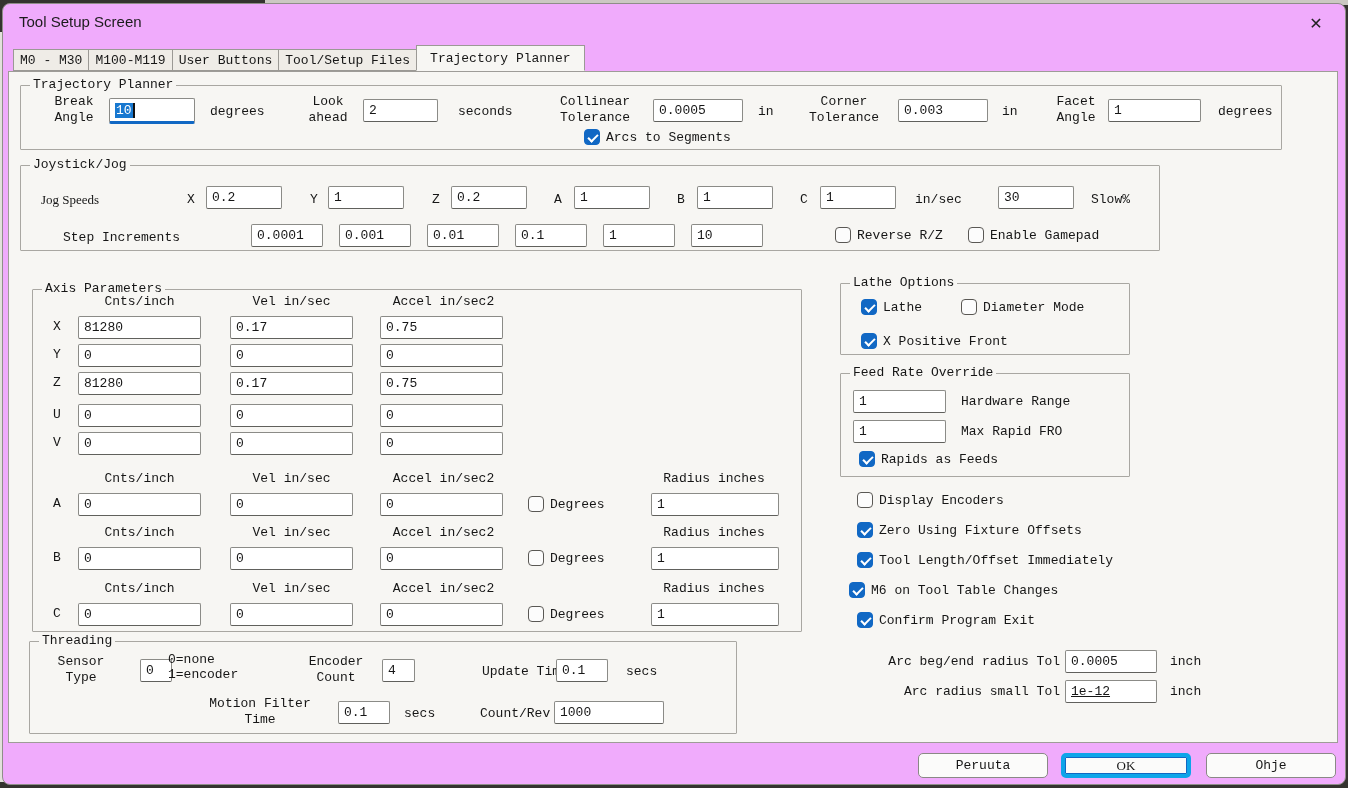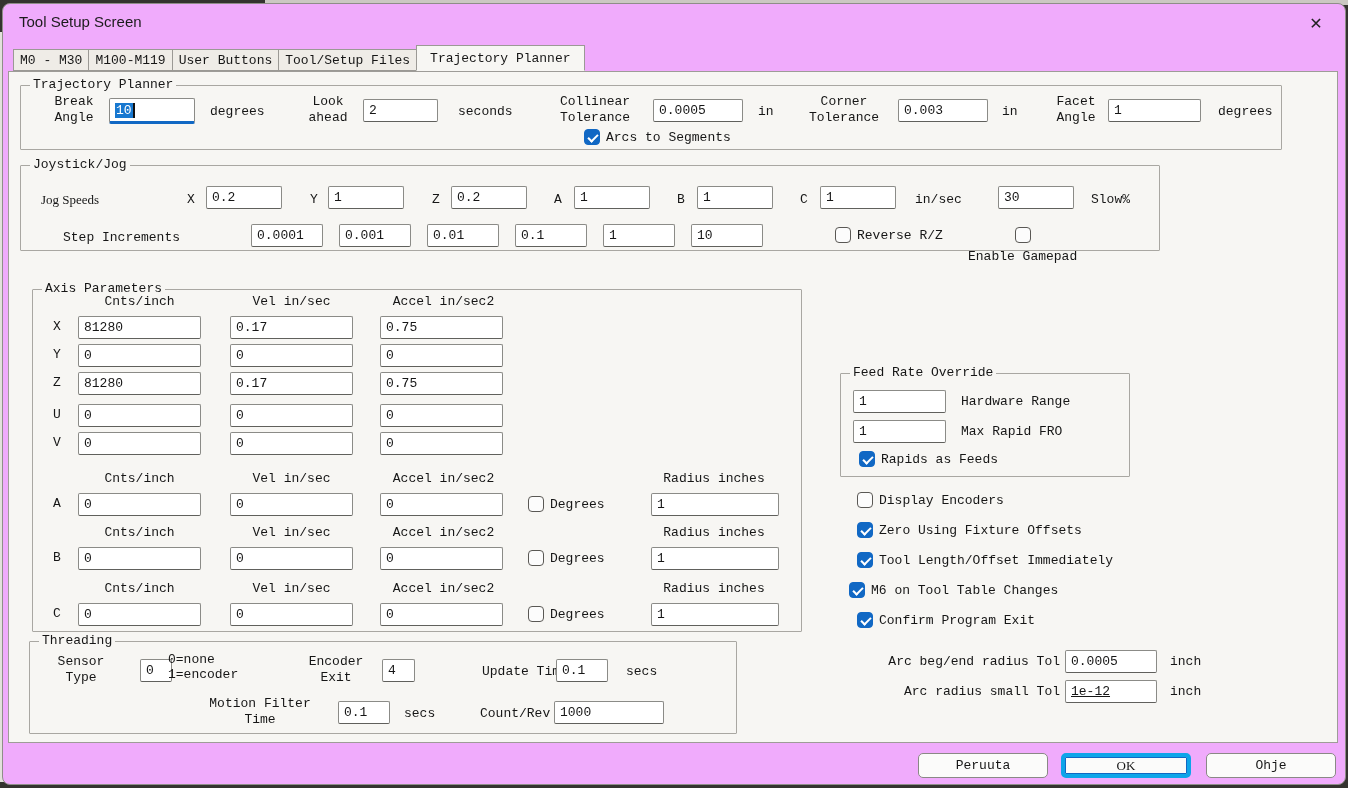--- a/index.html
+++ b/index.html
@@ -116,21 +116,21 @@
       <input class="en" readonly="" tabindex="-1" style="left: 230px; top: 58px; width: 72px;" value="0.0001">
       <input class="en" readonly="" tabindex="-1" style="left: 318px; top: 58px; width: 72px;" value="0.001">
       <input class="en" readonly="" tabindex="-1" style="left: 406px; top: 58px; width: 72px;" value="0.01">
       <input class="en" readonly="" tabindex="-1" style="left: 494px; top: 58px; width: 72px;" value="0.1">
       <input class="en" readonly="" tabindex="-1" style="left: 582px; top: 58px; width: 72px;" value="1">
       <input class="en" readonly="" tabindex="-1" style="left: 670px; top: 58px; width: 72px;" value="10">
       <label class="cbrow" style="left:782px;top:61px;padding-left:32px;">
         <span class="cb"></span>
         <span>Reverse R/Z</span>
       </label>
-      <label class="cbrow" style="left:947px;top:61px;flex-direction:column;">
+      <label class="cbrow" style="left:947px;top:61px;">
         <span class="cb"></span>
         <span>Enable Gamepad</span>
       </label>
     </div>
 
     <div class="grp" style="left:23px;top:217px;width:770px;height:343px;">
       <span class="legend">Axis Parameters</span>
       <div class="hdr" style="left:45px;top:4px;width:123px;">Cnts/inch</div>
       <div class="hdr" style="left:197px;top:4px;width:123px;">Vel in/sec</div>
       <div class="hdr" style="left:347px;top:4px;width:127px;">Accel in/sec2</div>
@@ -196,20 +196,35 @@
       <input class="en" readonly="" tabindex="-1" style="left: 45px; top: 313px; width: 123px;" value="0">
       <input class="en" readonly="" tabindex="-1" style="left: 197px; top: 313px; width: 123px;" value="0">
       <input class="en" readonly="" tabindex="-1" style="left: 347px; top: 313px; width: 123px;" value="0">
       <label class="cbrow" style="left:495px;top:316px;">
         <span class="cb"></span>
         <span>Degrees</span>
       </label>
       <input class="en" readonly="" tabindex="-1" style="left: 618px; top: 313px; width: 128px;" value="1">
     </div>
 
+    <div class="grp" style="left:831px;top:211px;width:290px;height:72px;">
+      <span class="legend">Lathe Options</span>
+      <label class="cbrow" style="left:20px;top:15px;">
+        <span class="cb checked"></span>
+        <span>Lathe</span>
+      </label>
+      <label class="cbrow" style="left:120px;top:15px;">
+        <span class="cb"></span>
+        <span>Diameter Mode</span>
+      </label>
+      <label class="cbrow" style="left:20px;top:49px;">
+        <span class="cb checked"></span>
+        <span>X Positive Front</span>
+      </label>
+    </div>
 
     <div class="grp" style="left:831px;top:301px;width:290px;height:104px;">
       <span class="legend">Feed Rate Override</span>
       <input class="en" readonly="" tabindex="-1" style="left: 12px; top: 16px; width: 93px;" value="1">
       <div class="t" style="left:120px;top:20px;">Hardware Range</div>
       <input class="en" readonly="" tabindex="-1" style="left: 12px; top: 46px; width: 93px;" value="1">
       <div class="t" style="left:120px;top:50px;">Max Rapid FRO</div>
       <label class="cbrow" style="left:18px;top:77px;">
         <span class="cb checked"></span>
         <span>Rapids as Feeds</span>
@@ -243,21 +258,21 @@
     <div class="t tr" style="left:838px;top:612px;width:213px;">Arc radius small Tol</div>
     <input class="en" readonly="" tabindex="-1" style="left: 1056px; top: 608px; width: 92px; text-decoration: underline;" value="1e-12">
     <div class="t" style="left:1161px;top:612px;">inch</div>
 
     <div class="grp" style="left:20px;top:569px;width:708px;height:93px;">
       <span class="legend">Threading</span>
       <div class="t2" style="left:18px;top:12px;width:66px;">Sensor Type</div>
       <input class="en" readonly="" tabindex="-1" style="left: 110px; top: 17px; width: 32px;" value="0">
       <div class="t pre" style="left:138px;top:10px;white-space:pre-line;">0=none
 1=encoder</div>
-      <div class="t2" style="left:270px;top:12px;width:72px;">Encoder Exit</div>
+      <div class="t2" style="left:270px;top:12px;width:72px;">Encoder Count</div>
       <input class="en" readonly="" tabindex="-1" style="left: 352px; top: 17px; width: 33px;" value="4">
       <div class="t" style="left:452px;top:22px;">Update Time</div>
       <input class="en" readonly="" tabindex="-1" style="left: 526px; top: 17px; width: 52px;" value="0.1">
       <div class="t" style="left:596px;top:22px;">secs</div>
       <div class="t2" style="left:170px;top:54px;width:120px;">Motion Filter Time</div>
       <input class="en" readonly="" tabindex="-1" style="left: 308px; top: 59px; width: 52px;" value="0.1">
       <div class="t" style="left:374px;top:64px;">secs</div>
       <div class="t" style="left:450px;top:64px;">Count/Rev</div>
       <input class="en" readonly="" tabindex="-1" style="left: 524px; top: 59px; width: 110px;" value="1000">
     </div>

